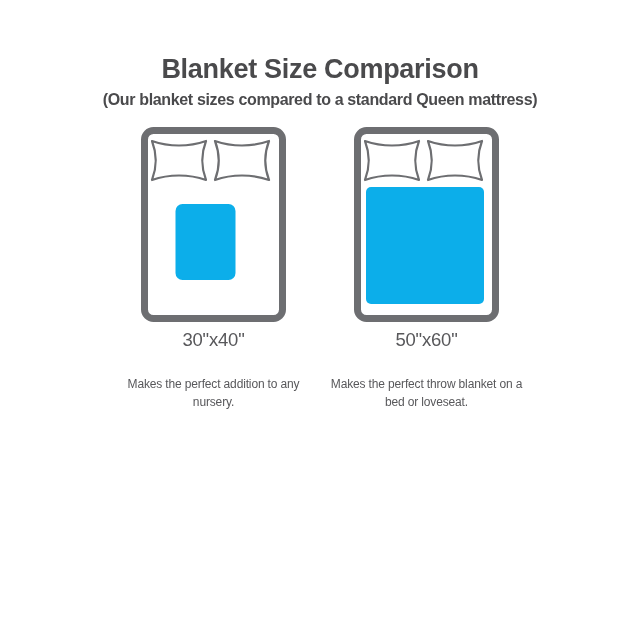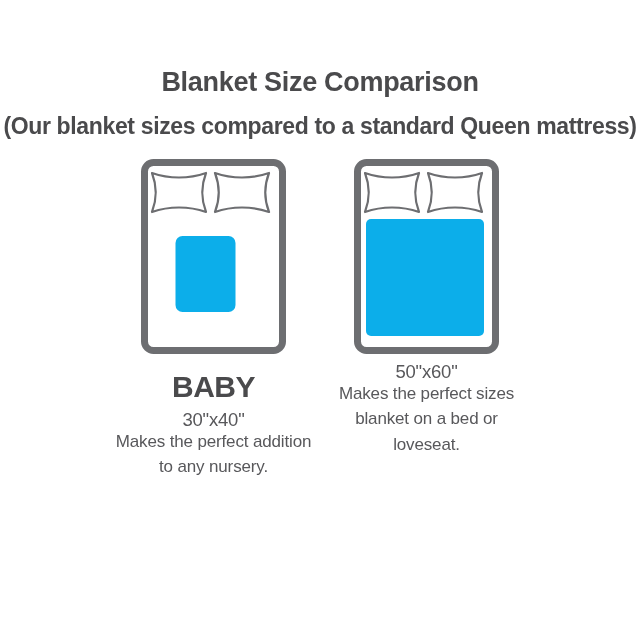--- a/index.html
+++ b/index.html
@@ -24,24 +24,24 @@
   .header {
     padding-top: 52px;
     text-align: center;
   }
   .title {
     font-size: 27px;
     font-weight: bold;
     letter-spacing: -0.3px;
     color: #4a4a4c;
     line-height: 1.08;
-    margin: 16px;
+    margin: 3px;
   }
   .subtitle {
-    font-size: 23px;
+    font-size: 16px;
     font-weight: bold;
     letter-spacing: -0.35px;
     color: #4a4a4c;
     line-height: 1.2;
     margin: 6px 0 0 0;
   }
   
   .columns {
     display: flex;
     justify-content: center;
@@ -78,21 +78,22 @@
   .size-dims {
     margin-top: 9px;
     font-size: 18.5px;
     font-weight: normal;
     color: #58585b;
     letter-spacing: -0.2px;
     line-height: 1;
     text-align: center;
   }
   .desc {
-    font-size: 17px;
+    margin-top: 26px;
+    font-size: 12px;
     font-weight: normal;
     color: #58585b;
     line-height: 1.48;
     text-align: center;
     width: 196px;
     letter-spacing: -0.15px;
   }
 </style>
 </head>
 <body>
@@ -112,33 +113,32 @@
 
           <rect x="3.5" y="3.5" width="138" height="188" rx="9" ry="9" fill="#ffffff" stroke="#6D6E71" stroke-width="7"></rect>
 
           <path d="M11,14 C28,20 48,20 65,14 C60,27 60,40 65,53 C48,47 28,47 11,53 C16,40 16,27 11,14 Z" fill="#ffffff" stroke="#6D6E71" stroke-width="2.2" stroke-linejoin="round"></path>
 
           <path d="M74,14 C91,20 111,20 128,14 C123,27 123,40 128,53 C111,47 91,47 74,53 C79,40 79,27 74,14 Z" fill="#ffffff" stroke="#6D6E71" stroke-width="2.2" stroke-linejoin="round"></path>
 
           <rect x="34.5" y="77" width="60" height="76" rx="7" ry="7" fill="#0CAEEA"></rect>
         </svg>
       </div>
-      <div class="size-name">BABY</div>
       <div class="size-dims">30"x40"</div>
       <div class="desc">Makes the perfect addition to any nursery.</div>
     </div>
 
     <div class="column">
       <div class="bed-wrap">
         <svg class="bed-svg" viewBox="0 0 145 195" xmlns="http://www.w3.org/2000/svg">
           <rect x="3.5" y="3.5" width="138" height="188" rx="9" ry="9" fill="#ffffff" stroke="#6D6E71" stroke-width="7"></rect>
           <path d="M11,14 C28,20 48,20 65,14 C60,27 60,40 65,53 C48,47 28,47 11,53 C16,40 16,27 11,14 Z" fill="#ffffff" stroke="#6D6E71" stroke-width="2.2" stroke-linejoin="round"></path>
           <path d="M74,14 C91,20 111,20 128,14 C123,27 123,40 128,53 C111,47 91,47 74,53 C79,40 79,27 74,14 Z" fill="#ffffff" stroke="#6D6E71" stroke-width="2.2" stroke-linejoin="round"></path>
           <rect x="12" y="60" width="118" height="117" rx="5" ry="5" fill="#0CAEEA"></rect>
         </svg>
       </div>
       <div class="size-dims">50"x60"</div>
-      <div class="desc">Makes the perfect sizes blanket on a bed or loveseat.</div>
+      <div class="desc">Makes the perfect throw blanket on a bed or loveseat.</div>
     </div>
 
 
   </div>
 </div>
 
 </body></html>

